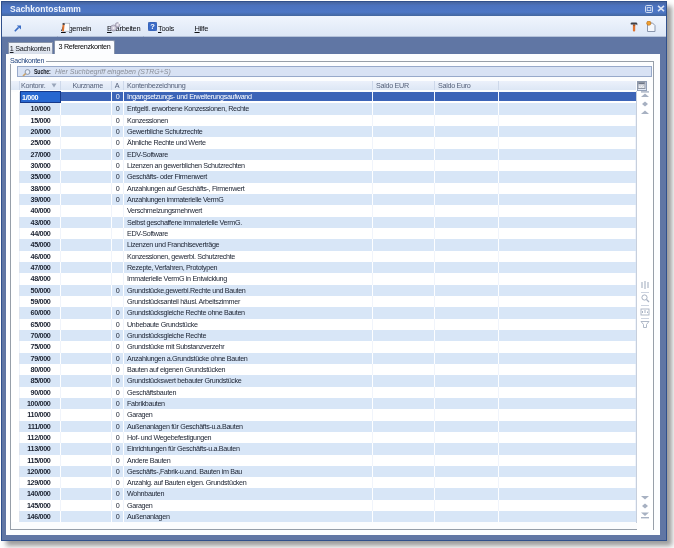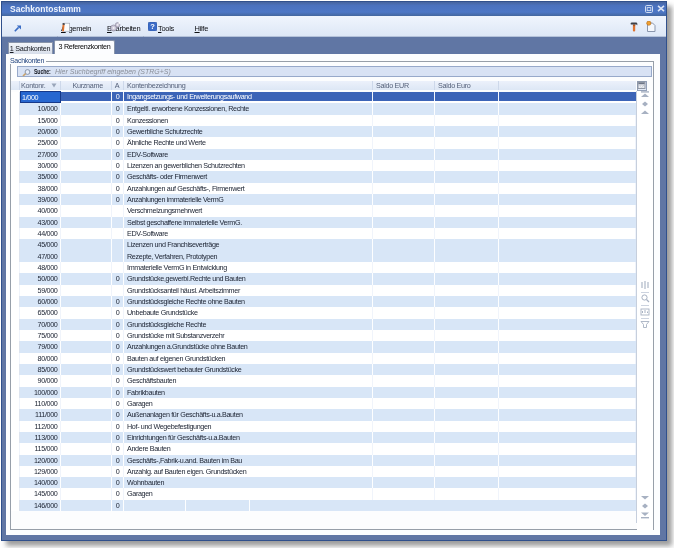--- a/index.html
+++ b/index.html
@@ -30,21 +30,21 @@
   background:#e2eaf7; border:1px solid #93a0b8; }
 #grid { position:absolute; left:11px; top:92px; width:625px; }
 .r { display:flex; height:11.336px; font-size:7.2px; letter-spacing:-0.35px; color:#1a2130; }
 .r.t { background:#d8e6f7; }
 .r.w { background:#ffffff; }
 .r.sel { background:linear-gradient(#3c64b7 0, #3c64b7 8.6px, #fff 8.6px); color:#fff; }
 .r.sel .c { line-height:9px; }
 .c { height:100%; line-height:11.336px; white-space:nowrap; overflow:hidden; border-right:1px solid rgba(255,255,255,0.95); }
 .r.w .c { border-right:1px solid rgba(238,243,251,0.9); }
 .c.strip { width:9px; background:#fff; border-right:1px solid #dde4ef; }
-.c.nr   { width:40.5px; text-align:right; padding-right:2px; }
+.c.nr   { width:40.5px; text-align:right; padding-right:9px;font-weight:bold; }
 .c.kz   { width:51px; }
 .c.a    { width:12px; text-align:right; padding-right:3px; }
 .c.bz   { width:249px; padding-left:3.5px; }
 .c.s1   { width:62px; }
 .c.s2   { width:64.5px; }
 .c.rest { width:137px; border-right:none; }
 .r.sel .c.strip { background:#fff; }
 .r.sel .c.nr.edit { position:relative; top:-1.2px; height:12.6px; line-height:12.6px; background:#2767d0; border:1px solid #16398a; text-align:left; padding-left:1px; color:#fff; }
 #navstrip { position:absolute; left:636.5px; top:91px; width:16px; height:438.5px; background:#fff; }
 #gridredge { position:absolute; left:636px; top:90.5px; width:1px; height:432.5px; background:#c6cfdd; }
@@ -276,20 +276,30 @@
 <div class="r t">
         <div class="c strip"></div>
         <div class="c nr">45/000</div>
         <div class="c kz"></div>
         <div class="c a"></div>
         <div class="c bz">Lizenzen und Franchiseverträge</div>
         <div class="c s1"></div>
         <div class="c s2"></div>
         <div class="c rest"></div>
       </div>
+<div class="r w">
+        <div class="c strip"></div>
+        <div class="c nr">46/000</div>
+        <div class="c kz"></div>
+        <div class="c a"></div>
+        <div class="c bz">Konzessionen, gewerbl. Schutzrechte</div>
+        <div class="c s1"></div>
+        <div class="c s2"></div>
+        <div class="c rest"></div>
+      </div>
 <div class="r t">
         <div class="c strip"></div>
         <div class="c nr">47/000</div>
         <div class="c kz"></div>
         <div class="c a"></div>
         <div class="c bz">Rezepte, Verfahren, Prototypen</div>
         <div class="c s1"></div>
         <div class="c s2"></div>
         <div class="c rest"></div>
       </div>
@@ -501,20 +511,21 @@
         <div class="c bz">Garagen</div>
         <div class="c s1"></div>
         <div class="c s2"></div>
         <div class="c rest"></div>
       </div>
 <div class="r t">
         <div class="c strip"></div>
         <div class="c nr">146/000</div>
         <div class="c kz"></div>
         <div class="c a">0</div>
+        <div class="c bz">Außenanlagen</div>
         <div class="c s1"></div>
         <div class="c s2"></div>
         <div class="c rest"></div>
       </div>
   </div>
   <div id="navstrip">
     <svg width="16" height="440" viewBox="0 0 16 440">
       <g fill="#a7b1c2" stroke="none">
         <rect x="4" y="0.2" width="8" height="1.4"></rect>
           <path d="M8 2.5 L12 6 L4 6 Z"></path>

